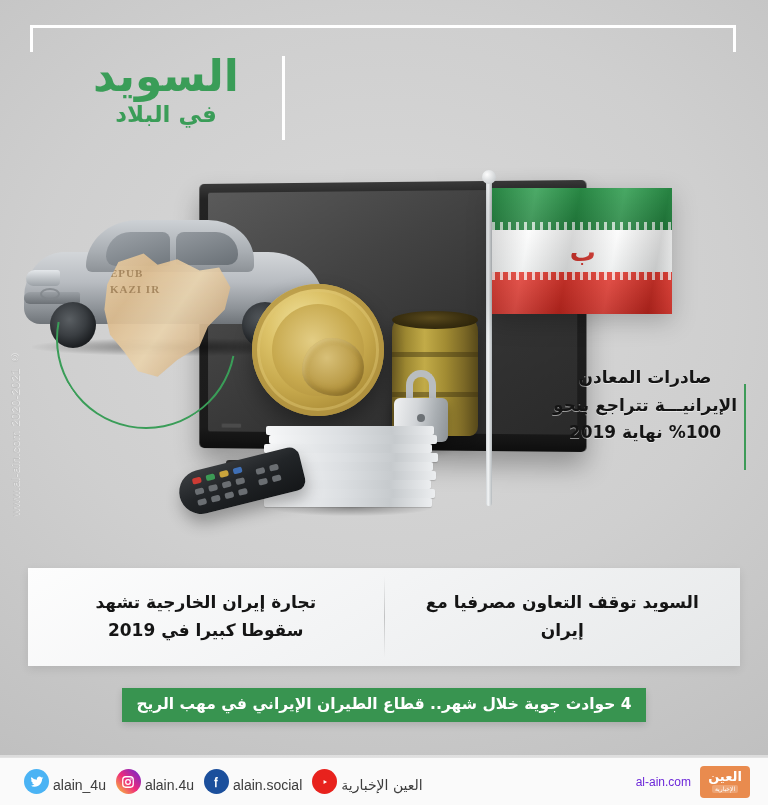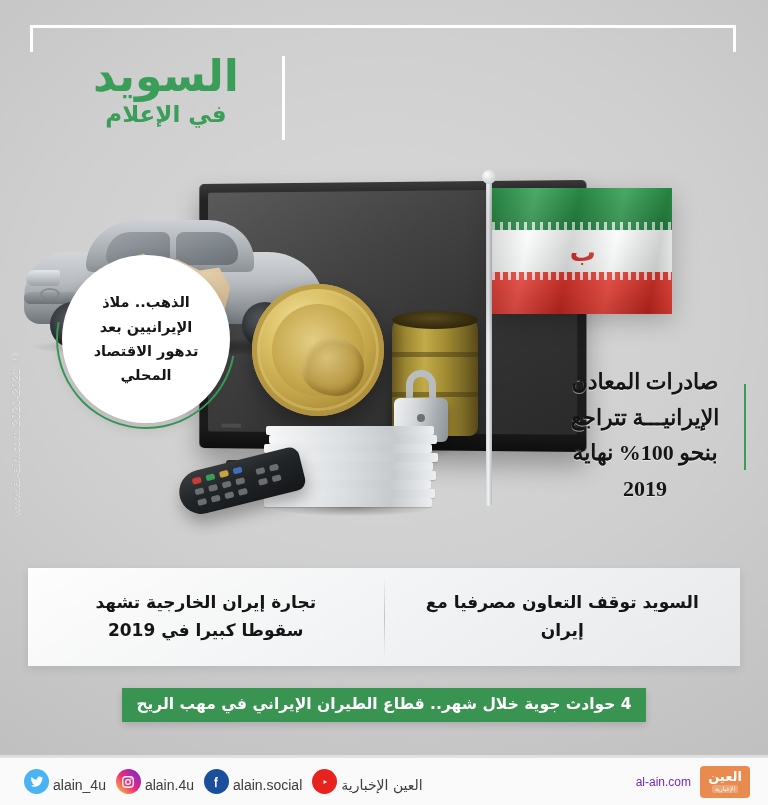--- a/index.html
+++ b/index.html
@@ -540,26 +540,25 @@
   .stat-right {
     position: absolute;
     right: 30px;
     top: 364px;
     width: 186px;
     text-align: center;
     direction: rtl;
     z-index: 12;
   }
   .stat-right .stat-text {
-    font-size: 22px;
+    font-size: 17px;
     font-weight: bold;
     line-height: 1.62;
     color: #151515;
     text-shadow: 0 1px 0 rgba(255,255,255,.5);
-    font-family: Liberation Serif, serif;
   }
   .stat-right-rule {
     position: absolute;
     right: 22px;
     top: 384px;
     width: 2px;
     height: 86px;
     background: #3d9b58;
     z-index: 12;
   }
@@ -723,21 +722,21 @@
   <div class="frame-top"></div>
   <div class="frame-left-stub"></div>
   <div class="frame-right-stub"></div>
 
   <div class="watermark">© 2020-2021   www.al-ain.com</div>
 
   <div class="header">
     <div class="header-divider"></div>
     <div class="brand">
       <div class="brand-main">السويد</div>
-      <div class="brand-sub">في الإعلام</div>
+      <div class="brand-sub">في البلاد</div>
     </div>
   </div>
 
   <div class="collage">
 
     <div class="tv">
       <div class="tv-screen">
         <div class="tv-brandmark"></div>
       </div>
     </div>
@@ -822,23 +821,20 @@
       <div class="btn" style="left:44px;top:29px;"></div>
       <div class="btn" style="left:58px;top:29px;"></div>
       <div class="btn" style="left:80px;top:13px;"></div>
       <div class="btn" style="left:94px;top:13px;"></div>
       <div class="btn" style="left:80px;top:24px;"></div>
       <div class="btn" style="left:94px;top:24px;"></div>
     </div>
   </div>
 
   <div class="bubble-arc"></div>
-  <div class="bubble">
-    <div class="bubble-text">الذهب.. ملاذ الإيرانيين بعد تدهور الاقتصاد المحلي</div>
-  </div>
 
   <div class="stat-right-rule"></div>
   <div class="stat-right">
     <div class="stat-text">صادرات المعادن الإيرانيـــة تتراجع بنحو 100% نهاية 2019</div>
   </div>
 
   <div class="cards">
     <div class="card">
       <div class="card-text">السويد توقف التعاون مصرفيا مع إيران</div>
     </div>

